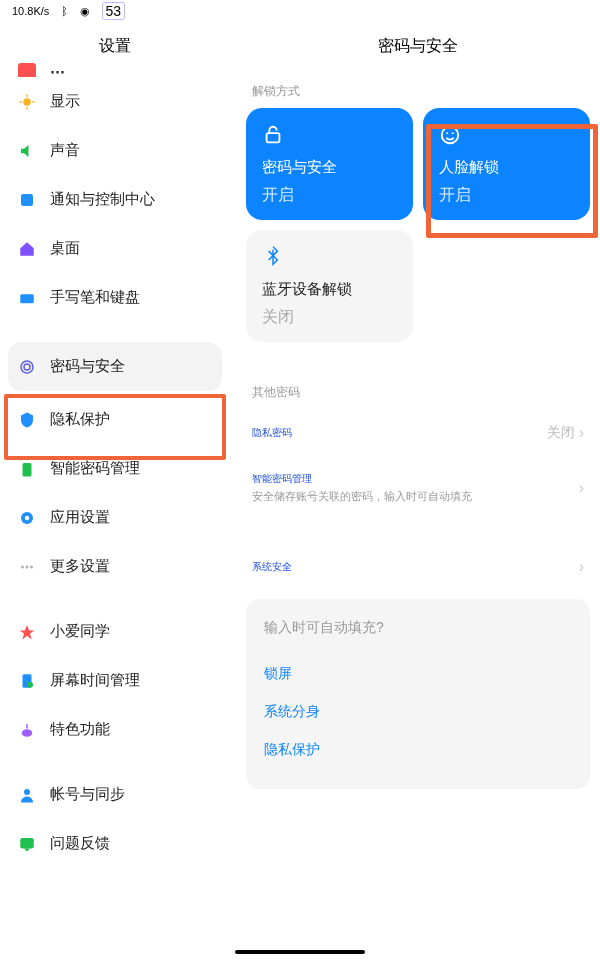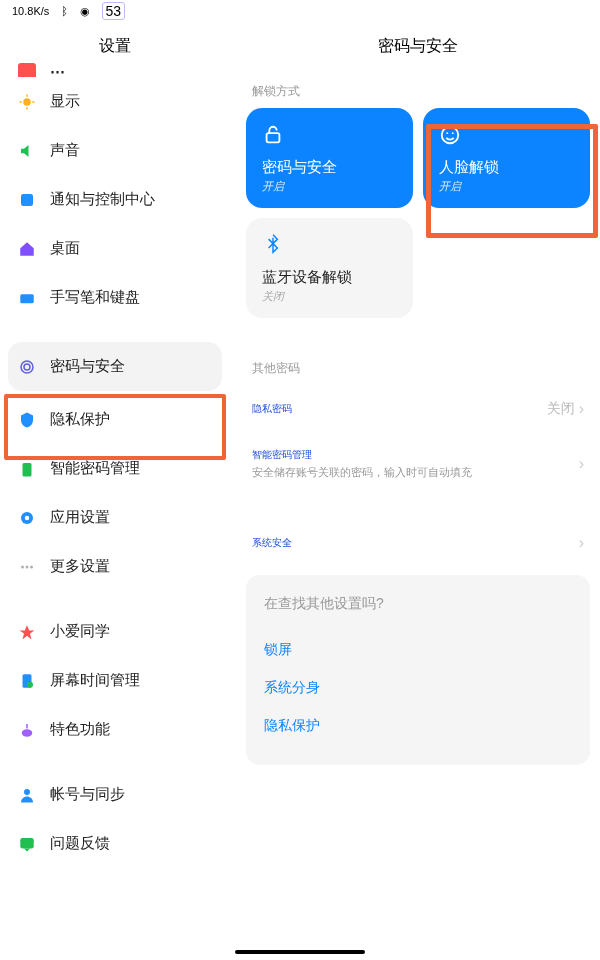--- a/index.html
+++ b/index.html
@@ -19,21 +19,21 @@
     .highlight-sidebar { position:absolute; border:4px solid #f06537; border-radius:2px; pointer-events:none; }
     .main { flex:1; background:#fff; padding:0 10px 0 16px; overflow:hidden; position:relative; }
     .main-title { font-size:16px; font-weight:500; text-align:center; padding:14px 0 18px; }
     .section-label { font-size:12px; color:#999; padding:8px 6px; }
     .unlock-row { display:flex; gap:10px; margin-bottom:10px; }
     .unlock-card { flex:1; border-radius:16px; padding:16px 16px 14px; cursor:pointer; position:relative; }
     .unlock-card.blue { background:#0d84ff; color:#fff; }
     .unlock-card.gray { background:#f5f5f5; color:#222; }
     .unlock-card .card-ico { width:22px; height:22px; margin-bottom:12px; display:block; }
     .unlock-card .card-title { font-size:15px; font-weight:500; }
-    .unlock-card .card-sub { font-size:11px; opacity:0.85; margin-top:2px;font-style:italic; }
+    .unlock-card .card-sub { font-size:16px; opacity:0.85; margin-top:8px; }
     .highlight-card { position:absolute; border:5px solid #f06537; border-radius:2px; pointer-events:none; }
     .list-item { display:flex; align-items:center; justify-content:space-between; padding:15px 6px; cursor:pointer; }
     .li-left { display:flex; flex-direction:column; }
     .li-title { font-size:10px; color:#1d4ed8; font-weight:500; }
     .li-sub { font-size:11px; color:#999; margin-top:3px; }
     .li-right { display:flex; align-items:center; gap:4px; font-size:14px; color:#bbb; }
     .chev { color:#ccc; font-size:16px; }
     .gap { height:24px; }
     .search-box { background:#f5f5f5; border-radius:14px; padding:20px 18px; margin-top:8px; }
     .search-q { color:#999; font-size:14px; margin-bottom:18px; }
@@ -274,21 +274,21 @@
     <div class="list-item">
       <div class="li-left">
           <span class="li-title">系统安全</span>
         </div>
       <div class="li-right">
           <span class="chev">›</span>
         </div>
     </div>
 
     <div class="search-box">
-      <div class="search-q">在查找其他设置吗?</div>
+      <div class="search-q">输入时可自动填充?</div>
       <div class="search-link">锁屏</div>
       <div class="search-link">系统分身</div>
       <div class="search-link">隐私保护</div>
     </div>
   </div>
 </div>
 
 <div class="home-indicator"></div>
 
 </body></html>

